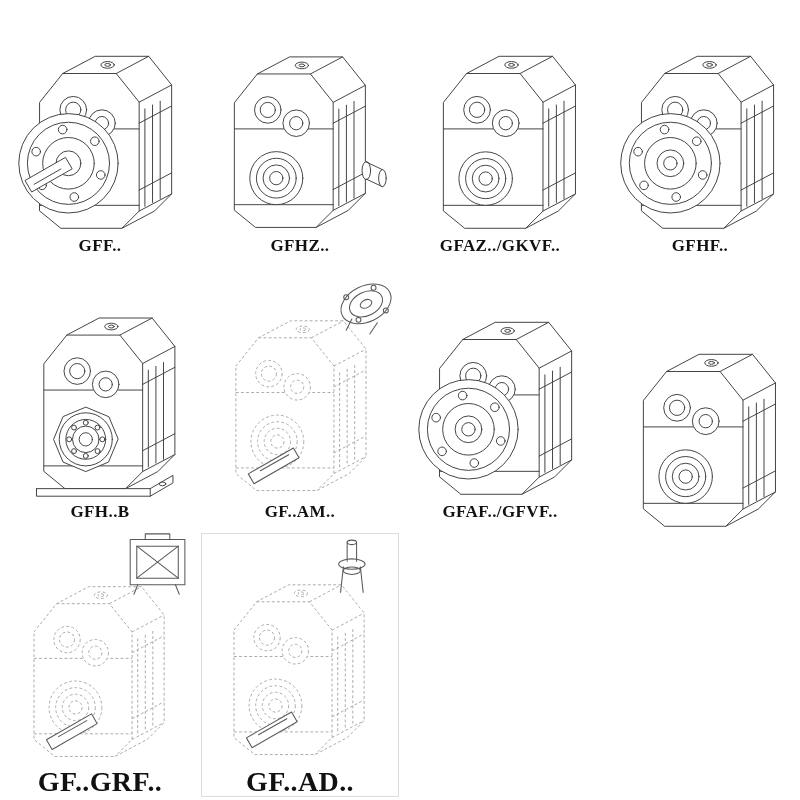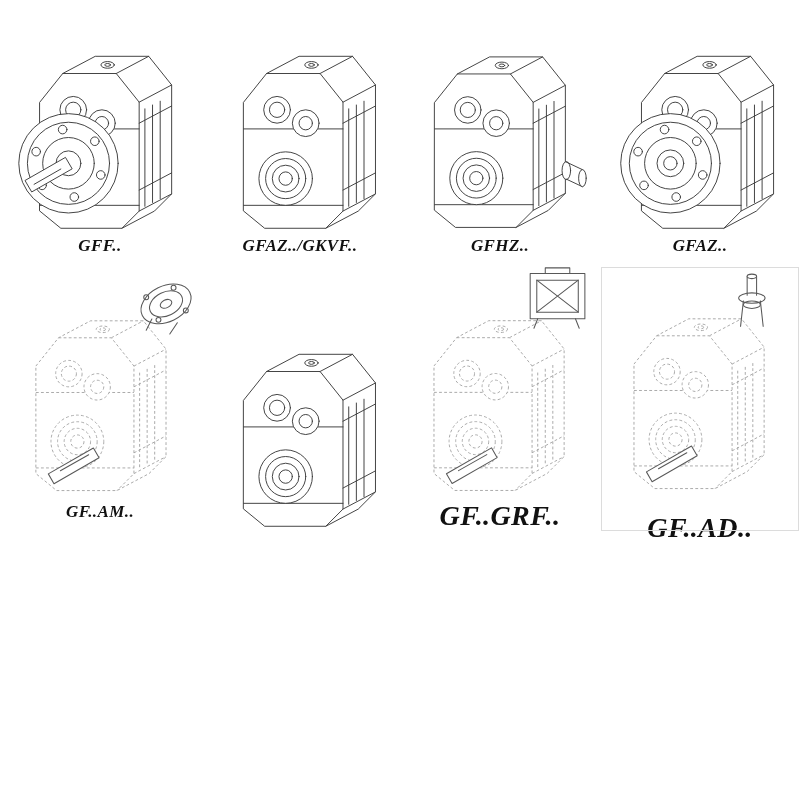--- a/index.html
+++ b/index.html
@@ -17,24 +17,24 @@
   figure.cell {
     margin: 0; display: flex; flex-direction: column;
     align-items: center; height: 100%; min-width: 0;
   }
   .art {
     flex: 1 1 auto; display: flex; align-items: flex-end; justify-content: center;
     overflow: visible;
   }
   figcaption.label {
     font-weight: bold; font-size: 17px; letter-spacing: .4px;
-    padding: 2px 0 10px; white-space: nowrap; text-align: left; font-style: italic;
+    padding: 2px 0 10px; white-space: nowrap; text-align: left;
   }
   figure.label-lg figcaption.label { font-size: 28px; padding-bottom: 6px; }
-  figure.cell-boxed { outline: 1px solid var(--box-border, #dcdcdc); outline-offset: -2px; gap: 12px; }
+  figure.cell-boxed { outline: 1px solid var(--box-border, #dcdcdc); outline-offset: -2px; }
   svg.draw { display: block; }
   .solid  { stroke: var(--line-solid, #3c3c3c); stroke-width: 1; fill: none; stroke-linejoin: round; stroke-linecap: round; }
   .dashed { stroke: var(--line-dashed, #a6a6a6); stroke-width: 1; fill: none; stroke-dasharray: 3 2.4; stroke-linejoin: round; }
   .attach { stroke: var(--attachment, #585858); stroke-width: 1.1; fill: none; stroke-linejoin: round; stroke-linecap: round; }
 </style>
 </head>
 <body>
 
 <svg width="0" height="0" style="position:absolute" aria-hidden="true">
 <defs>
@@ -124,65 +124,84 @@
               <use href="#flange-shaft"></use>
           </g>
         </g>
       </svg>
     </div>
     <figcaption class="label">GFF..</figcaption>
   </figure>
 
   <figure class="cell">
     <div class="art">
-      <svg class="draw" viewBox="0 0 182 224" width="174" height="214">
-        <g class="solid" transform="translate(10,8)">
-          <use href="#housing"></use>
-            <use href="#bearing"></use>
-            <use href="#bores"></use>
-        </g>
-      </svg>
-    </div>
-    <figcaption class="label">GFAZ../GKVF..</figcaption>
-  </figure>
-
-  <figure class="cell">
-    <div class="art">
       <svg class="draw" viewBox="0 0 190 224" width="180" height="214">
         <g class="solid" transform="translate(4,8)">
           <use href="#housing"></use>
             <use href="#bearing"></use>
             <use href="#bores"></use>
           <g>
               <use href="#stub-right"></use>
             </g>
         </g>
       </svg>
     </div>
     <figcaption class="label">GFHZ..</figcaption>
+  </figure>
+
+  <figure class="cell">
+    <div class="art">
+      <svg class="draw" viewBox="0 0 182 224" width="174" height="214">
+        <g class="solid" transform="translate(10,8)">
+          <use href="#housing"></use>
+            <use href="#bearing"></use>
+            <use href="#bores"></use>
+        </g>
+      </svg>
+    </div>
+    <figcaption class="label">GFAZ../GKVF..</figcaption>
   </figure>
 
   <figure class="cell">
     <div class="art">
       <svg class="draw" viewBox="0 0 182 224" width="174" height="214">
         <g class="solid" transform="translate(8,8)">
           <use href="#housing"></use>
             <use href="#bores"></use>
           <g>
             <use href="#flange-disc"></use>
               <use href="#flange-holes"></use>
               <use href="#flange-hub-hollow"></use>
           </g>
         </g>
       </svg>
     </div>
-    <figcaption class="label">GFAZ..</figcaption>
-  </figure>
-
-
+    <figcaption class="label">GFHF..</figcaption>
+  </figure>
+
+
+  <figure class="cell">
+    <div class="art">
+      <svg class="draw" viewBox="0 0 182 230" width="174" height="218">
+        <g class="solid" transform="translate(10,8)">
+          <use href="#housing"></use>
+          <g>
+            <use href="#boss-octagon"></use>
+              <use href="#bearing"></use>
+              <use href="#holering"></use>
+          </g>
+          <use href="#bores"></use>
+          <g>
+              <use href="#base-slab"></use>
+            </g>
+        </g>
+      </svg>
+    </div>
+    <figcaption class="label">GFH..B</figcaption>
+  </figure>
 
   <figure class="cell">
     <div class="art">
       <svg class="draw" viewBox="0 0 216 246" width="204" height="232">
         <g class="dashed" transform="translate(18,26)">
           <use href="#housing"></use>
             <use href="#bearing"></use>
             <use href="#bores"></use>
         </g>
         <g class="attach" transform="translate(18,26)">
@@ -197,20 +216,36 @@
           <circle cx="199" cy="45" r="2.6"></circle>
             <circle cx="186" cy="21" r="2.6"></circle>
           <path d="M163 54 L157 66 M190 58 L182 70"></path>
         </g>
       </svg>
     </div>
     <figcaption class="label">GF..AM..</figcaption>
   </figure>
 
 
+  <figure class="cell">
+    <div class="art">
+      <svg class="draw" viewBox="0 0 182 224" width="174" height="214">
+        <g class="solid" transform="translate(6,8)">
+          <use href="#housing"></use>
+            <use href="#bores"></use>
+          <g>
+            <use href="#flange-disc"></use>
+              <use href="#flange-holes"></use>
+              <use href="#flange-hub-hollow"></use>
+          </g>
+        </g>
+      </svg>
+    </div>
+    <figcaption class="label">GFAF../GFVF..</figcaption>
+  </figure>
 
   <figure class="cell">
     <div class="art">
       <svg class="draw" viewBox="0 0 182 224" width="174" height="214">
         <g class="solid" transform="translate(10,8)">
           <use href="#housing"></use>
             <use href="#bearing"></use>
             <use href="#bores"></use>
         </g>
       </svg>

